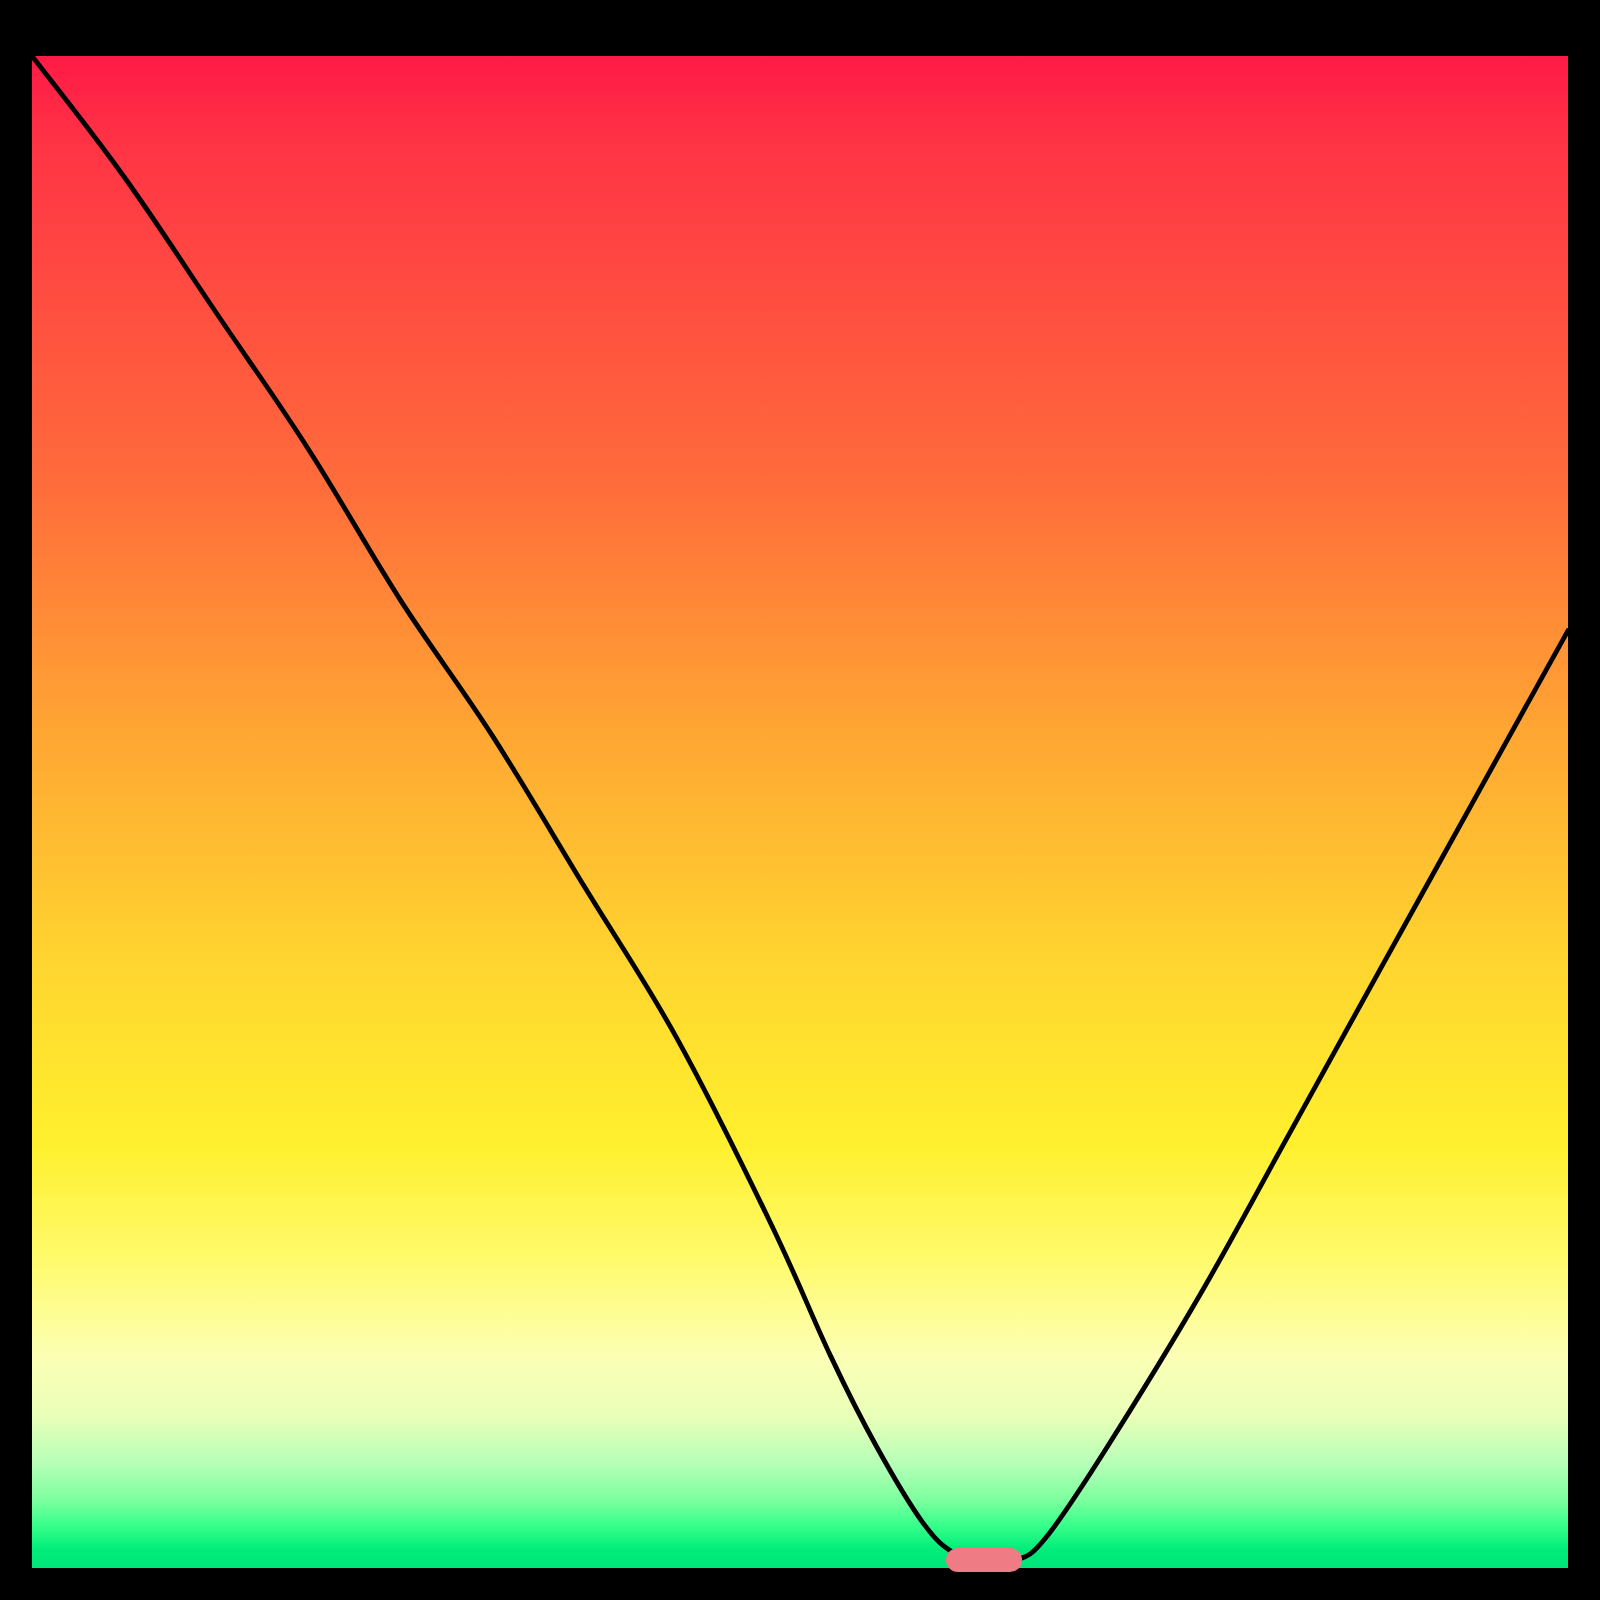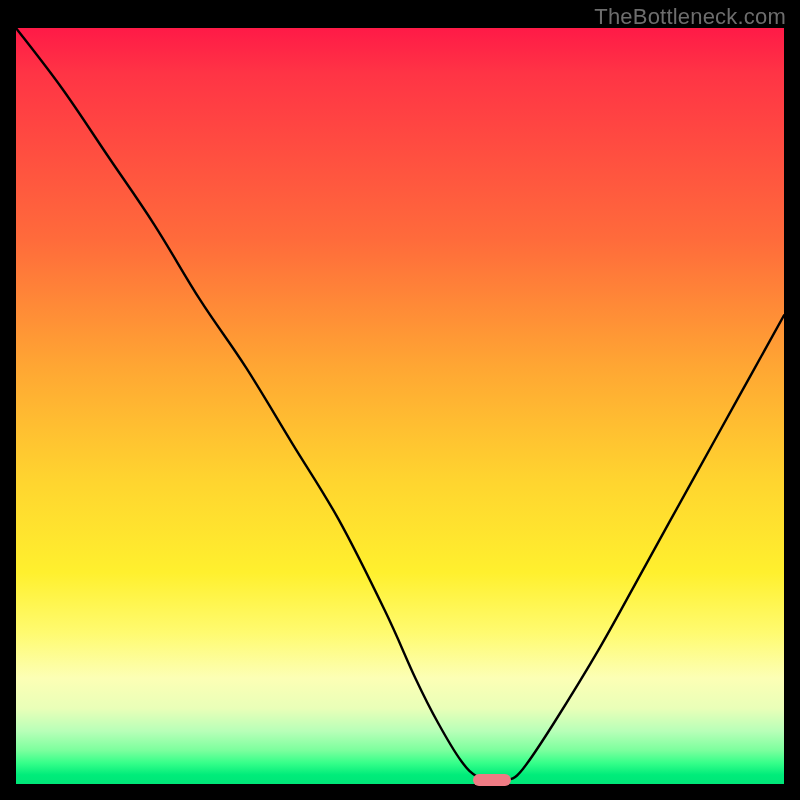--- a/index.html
+++ b/index.html
@@ -66,21 +66,20 @@
     height: 12px;
     border-radius: 6px;
     background: #ef7b84;
   }
 </style>
 </head>
 <body>
 
 <div class="frame">
 
-  <div class="watermark">TheBottleneck.com</div>
 
   <div class="plot-area">
     <div class="gradient-bg"></div>
 
     <svg class="curve-svg" viewBox="0 0 768 756" preserveAspectRatio="none">
       <path id="curve-path" fill="none" stroke="#000" stroke-width="2.4" stroke-linecap="round" stroke-linejoin="round" d="M 0.0 0.0 C 8.3 10.9, 29.5 37.3, 46.1 60.5 C 62.7 83.6, 75.6 104.0, 92.2 128.5 C 108.7 153.0, 121.7 170.7, 138.2 196.6 C 154.8 222.4, 167.7 246.3, 184.3 272.2 C 200.9 298.0, 213.8 314.3, 230.4 340.2 C 247.0 366.1, 259.9 388.6, 276.5 415.8 C 293.1 443.0, 306.0 461.5, 322.6 491.4 C 339.1 521.3, 354.8 553.5, 368.6 582.1 C 382.5 610.7, 389.7 629.7, 399.4 650.2 C 409.0 670.6, 414.1 680.6, 422.4 695.5 C 430.7 710.5, 438.5 723.8, 445.4 733.3 C 452.4 742.8, 455.3 745.0, 460.8 748.4 C 466.3 751.8, 470.6 751.5, 476.2 752.2 C 481.7 752.9, 486.0 754.3, 491.5 752.2 C 497.0 750.2, 498.6 751.1, 506.9 740.9 C 515.2 730.7, 523.8 717.3, 537.6 695.5 C 551.4 673.7, 567.1 648.5, 583.7 619.9 C 600.3 591.3, 613.2 566.7, 629.8 536.8 C 646.3 506.8, 659.3 483.5, 675.8 453.6 C 692.4 423.7, 705.3 400.4, 721.9 370.4 C 738.5 340.5, 759.7 302.2, 768.0 287.3"></path>
     </svg>
 
     <div id="marker" class="marker" style="left: 456.96px; width: 38.4px; top: 746.22px;"></div>
   </div>

